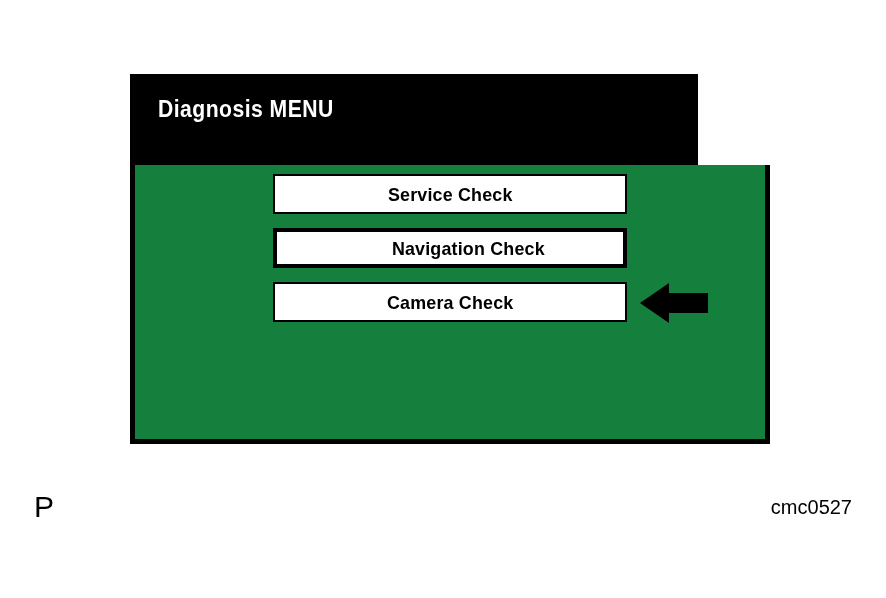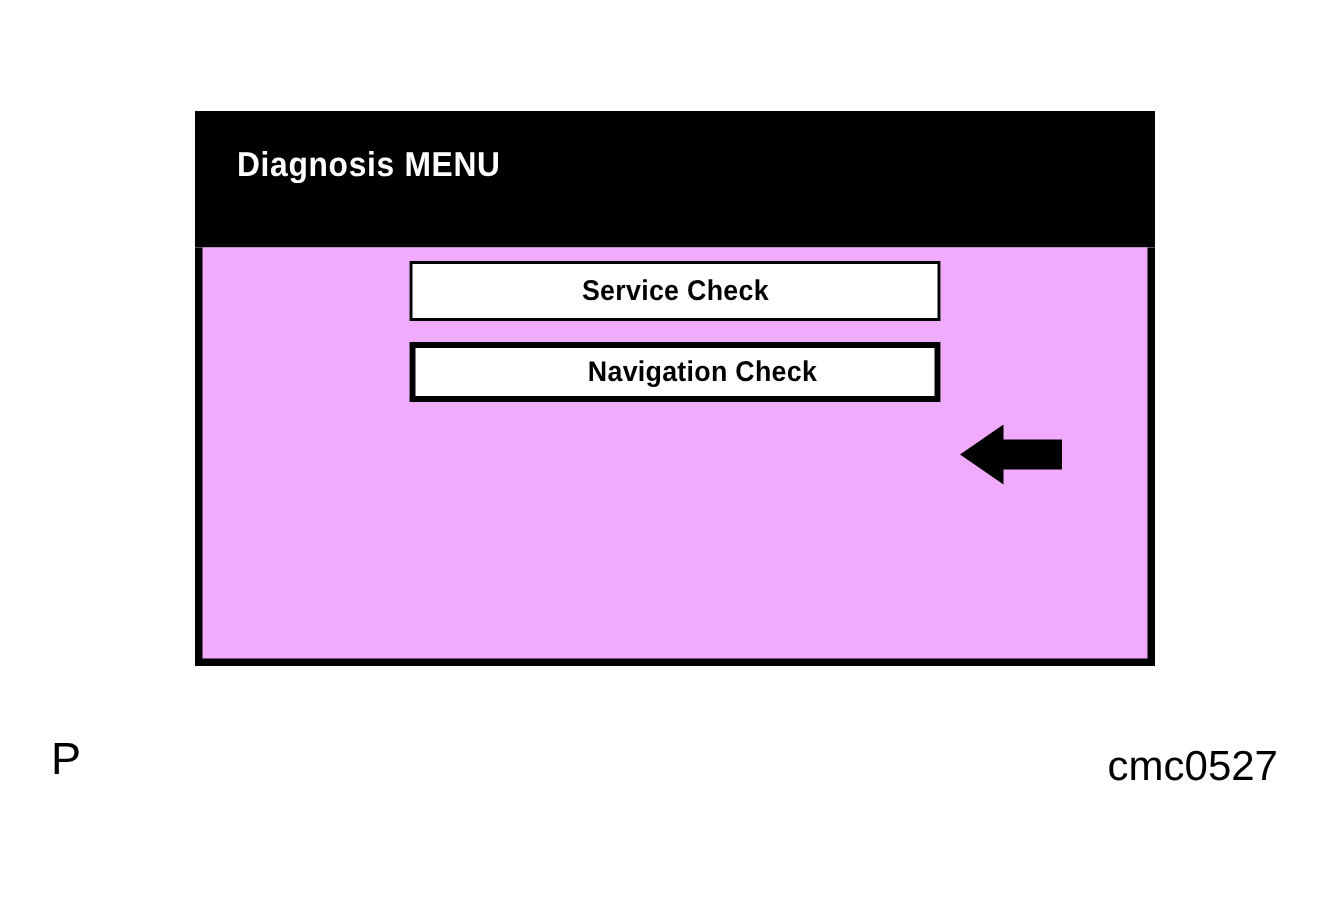--- a/index.html
+++ b/index.html
@@ -31,21 +31,21 @@
     width: 640px;
     height: 370px;
     background: #ffffff;
     box-sizing: border-box;
   }
 
   
   #screen-header {
     position: absolute;
     left: 0; top: 0;
-    width: 640px;
+    width: 568px;
     height: 91px;
     background: #000000;
     box-sizing: border-box;
   }
   #screen-title {
     position: absolute;
     left: 28px;
     top: 22px;
     color: #ffffff;
     font-size: 23px;
@@ -57,21 +57,21 @@
     white-space: nowrap;
   }
 
   
   #screen-body {
     position: absolute;
     left: 0;
     top: 91px;
     width: 640px;
     height: 279px;
-    background: #f0abfc;
+    background: #15803d;
     border-left: 5px solid #000000;
     border-right: 5px solid #000000;
     border-bottom: 5px solid #000000;
     box-sizing: border-box;
   }
 
   
   #menu-list {
     position: absolute;
     left: 138px;
@@ -123,21 +123,21 @@
     font-size: 30px;
     font-weight: normal;
     color: #000000;
     font-family: "Liberation Sans", sans-serif;
     line-height: 1;
   }
   #figure-code {
     position: absolute;
     right: 34px;
     top: 497px;
-    font-size: 28px;
+    font-size: 20px;
     font-weight: normal;
     color: #000000;
     font-family: "Liberation Sans", sans-serif;
     line-height: 1;
   }
 </style>
 </head>
 <body>
 
 <div id="figure">
@@ -154,20 +154,23 @@
 
         <div class="menu-button">
           <span class="menu-button-label">Service Check</span>
         </div>
 
 
         <div class="menu-button selected">
           <span class="menu-button-label">Navigation Check</span>
         </div>
 
+        <div class="menu-button">
+          <span class="menu-button-label">Camera Check</span>
+        </div>
 
 
       </div>
 
     </div>
 
   </div>
 
   <svg id="callout-arrow" viewBox="0 0 68 40">
     <polygon points="0,20 29,0 29,10 68,10 68,30 29,30 29,40" fill="#000000"></polygon>

